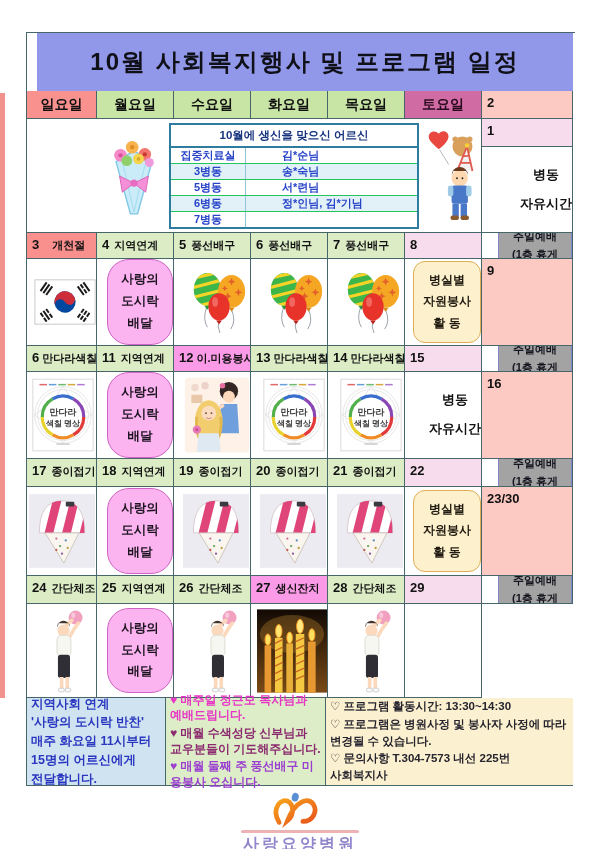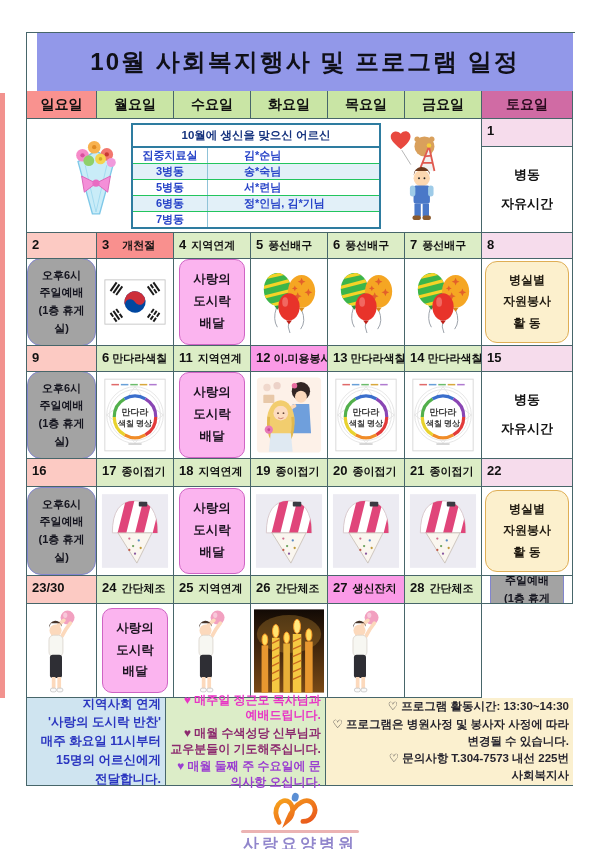--- a/index.html
+++ b/index.html
@@ -31,52 +31,52 @@
 
   .date{display:flex;align-items:baseline;gap:5px;padding:4px 5px 2px;font-size:13px;font-weight:bold;}
   .dnum{white-space:nowrap;}
   .dlabel{font-size:11px;white-space:nowrap;}
   .sun-date,.sun-cont{background:#fccac3;}
   .g-date{background:#dcedc6;}
   .hol-date{background:#f9908e;}
   .sp-date{background:#fb9ae7;}
   .sat-date,.sat-cont{background:#f6dcec;}
 
-  .cont{display:flex;align-items:center;justify-content:center;background:#fff;}
+  .cont{display:flex;align-items:center;justify-content:flex-end;background:#fff;}
 
   .pbox{
     width:60px;border-radius:14px;background:#a3a3a3;border:1.5px solid #8285cd;
     font-size:11px;font-weight:bold;text-align:center;white-space:pre-line;line-height:1.6;
     padding:8px 6px;color:#15151f;
   }
   .kbox{
-    width:60px;border-radius:10px;background:#fbb4ef;border:1.5px solid #cf64c4;
+    width:60px;border-radius:22px;background:#fbb4ef;border:1.5px solid #cf64c4;
     font-size:12.5px;font-weight:bold;text-align:center;white-space:pre-line;line-height:1.75;
     padding:9px 2px;color:#1b1320;
   }
   .cbox{
     width:66px;border-radius:12px;background:#fcf0cd;border:1.5px solid #dfae55;
     font-size:12px;font-weight:bold;text-align:center;white-space:pre-line;line-height:1.8;
-    padding:8px 8px;color:#201a10;
+    padding:8px 0;color:#201a10;
   }
   .freetext{font-size:13px;font-weight:bold;text-align:center;white-space:pre-line;line-height:2.2;}
 
   
-  .bday-cell{grid-column:1/7;grid-row:3/5;display:flex;align-items:center;justify-content:center;gap:8px;background:#fff;padding:4px;}
+  .bday-cell{grid-column:1/7;grid-row:3/5;display:flex;align-items:center;justify-content:flex-end;gap:8px;background:#fff;padding:4px;}
   .bday-table{width:246px;border:2px solid #2e7ca0;font-size:11px;color:#2743c8;font-weight:bold;background:#fff;}
   .bday-title{border-bottom:2px solid #2e7ca0;text-align:center;padding:3px 0;color:#16337e;font-size:11.5px;}
   .bday-row{display:flex;border-bottom:1px solid #22c55e;height:15px;align-items:center;}
   .bday-row:last-child{border-bottom:none;}
   .bday-row:nth-child(odd){background:#e2f0f8;}
   .bday-ward{width:74px;text-align:center;border-right:1px solid #8fc3d8;align-self:stretch;display:flex;align-items:center;justify-content:center;}
   .bday-name{padding-left:8px;margin-left:28px;}
 
   
   .notes{grid-column:1/8;grid-row:13;display:flex;border-bottom:1px solid #47666a;box-sizing:border-box;}
-  .note{box-sizing:border-box;border-right:1px solid #47666a;display:flex;flex-direction:column;justify-content:center;text-align:right;padding:4px 4px;}
+  .note{box-sizing:border-box;border-right:1px solid #47666a;display:flex;flex-direction:column;justify-content:center;text-align:left;padding:4px 4px;}
   .note-comm{width:146px;background:#cfe4f0;color:#2b36c0;font-weight:bold;font-size:12.5px;white-space:pre-line;line-height:1.5;}
   .note-vol{width:168px;background:#dcedc8;font-weight:bold;font-size:12px;line-height:1.3;}
   .note-vol p{margin:1px 0;}
   .v1{color:#e835c5;}
   .v2{color:#8c2a6e;}
   .v3{color:#9b3fd0;}
   .note-prog{width:260px;background:#fbf0cf;color:#26242e;font-weight:bold;font-size:11.5px;white-space:pre-line;line-height:1.5;}
 
   
   .footer{position:absolute;left:0;top:791px;width:600px;display:flex;flex-direction:column;align-items:center;}
@@ -327,21 +327,20 @@
 
 <div class="calendar">
 
   <div class="title" style="grid-row:1;grid-column:1/8;margin-left:10px;">10월 사회복지행사 및 프로그램 일정</div>
 
   <div class="cell dayhdr dh-sun">일요일</div>
   <div class="cell dayhdr dh-week">월요일</div>
   <div class="cell dayhdr dh-week">수요일</div>
   <div class="cell dayhdr dh-week">화요일</div>
   <div class="cell dayhdr dh-week">목요일</div>
-  <div class="cell dayhdr dh-week">금요일</div>
   <div class="cell dayhdr dh-sat">토요일</div>
 
   <div class="cell bday-cell">
     <svg class="ic" width="54" height="92">
         <use href="#sym-bouquet"></use>
       </svg>
     <div class="bday-table">
       <div class="bday-title">10월에 생신을 맞으신 어르신</div>
       <div class="bday-row">
         <span class="bday-ward">집중치료실</span>
@@ -580,20 +579,23 @@
       <span class="dlabel">간단체조</span>
     </div>
   <div class="cell date sp-date">
       <span class="dnum">27</span>
       <span class="dlabel">생신잔치</span>
     </div>
   <div class="cell date g-date">
       <span class="dnum">28</span>
       <span class="dlabel">간단체조</span>
     </div>
+  <div class="cell date sat-date">
+      <span class="dnum">29</span>
+    </div>
 
   <div class="cell cont sun-cont">
       <div class="pbox">오후6시
 주일예배
 (1층 휴게실)</div>
     </div>
   <div class="cell cont">
       <svg class="ic" width="52" height="88">
         <use href="#sym-exercise"></use>
       </svg>
@@ -622,21 +624,21 @@
 
   <div class="notes">
     <div class="note note-comm">지역사회 연계
 '사랑의 도시락 반찬'
 매주 화요일 11시부터
 15명의 어르신에게
 전달합니다.</div>
     <div class="note note-vol">
       <p class="v1">♥ 매주일 정근모 목사님과 예배드립니다.</p>
       <p class="v2">♥ 매월 수색성당 신부님과 교우분들이 기도해주십니다.</p>
-      <p class="v3">♥ 매월 둘째 주 수요일에 문의사항 오십니다.</p>
+      <p class="v3">♥ 매월 둘째 주 풍선배구 미용봉사 오십니다.</p>
     </div>
     <div class="note note-prog" style="border-right:none;">♡ 프로그램 활동시간: 13:30~14:30
 ♡ 프로그램은 병원사정 및 봉사자 사정에 따라
 변경될 수 있습니다.
 ♡ 문의사항 T.304-7573 내선 225번
 사회복지사</div>
   </div>
 </div>
 
 <div class="footer">

